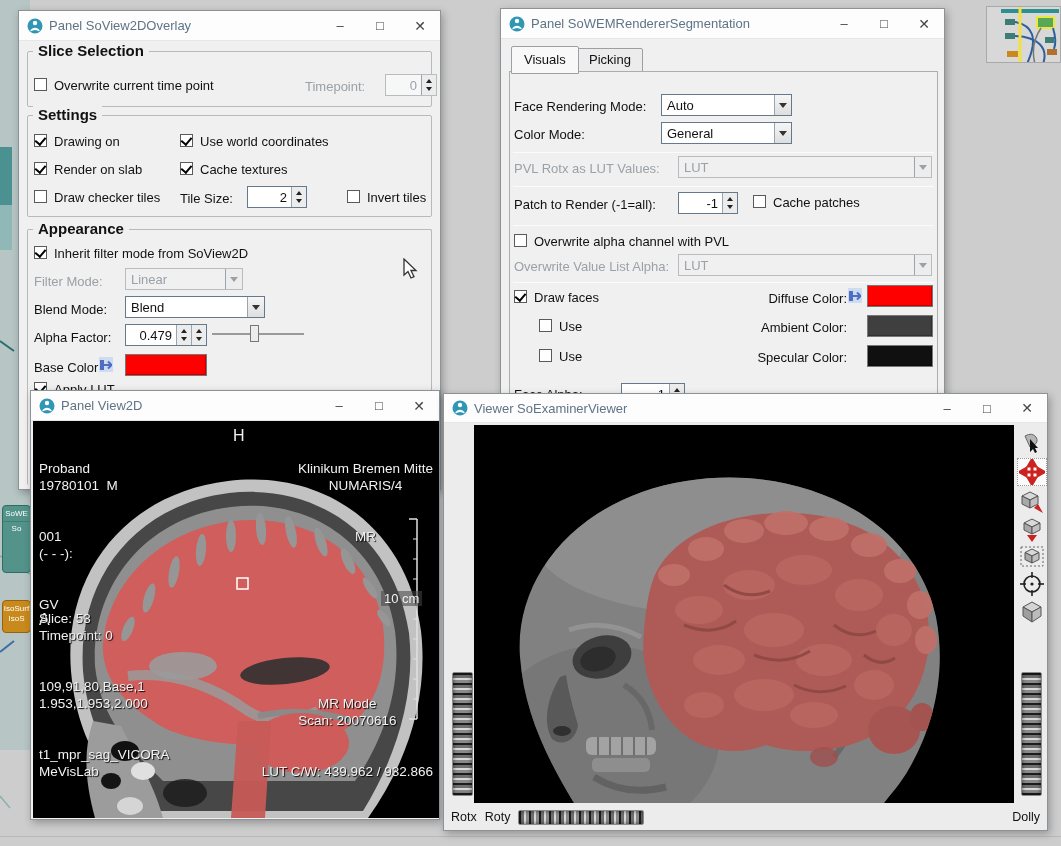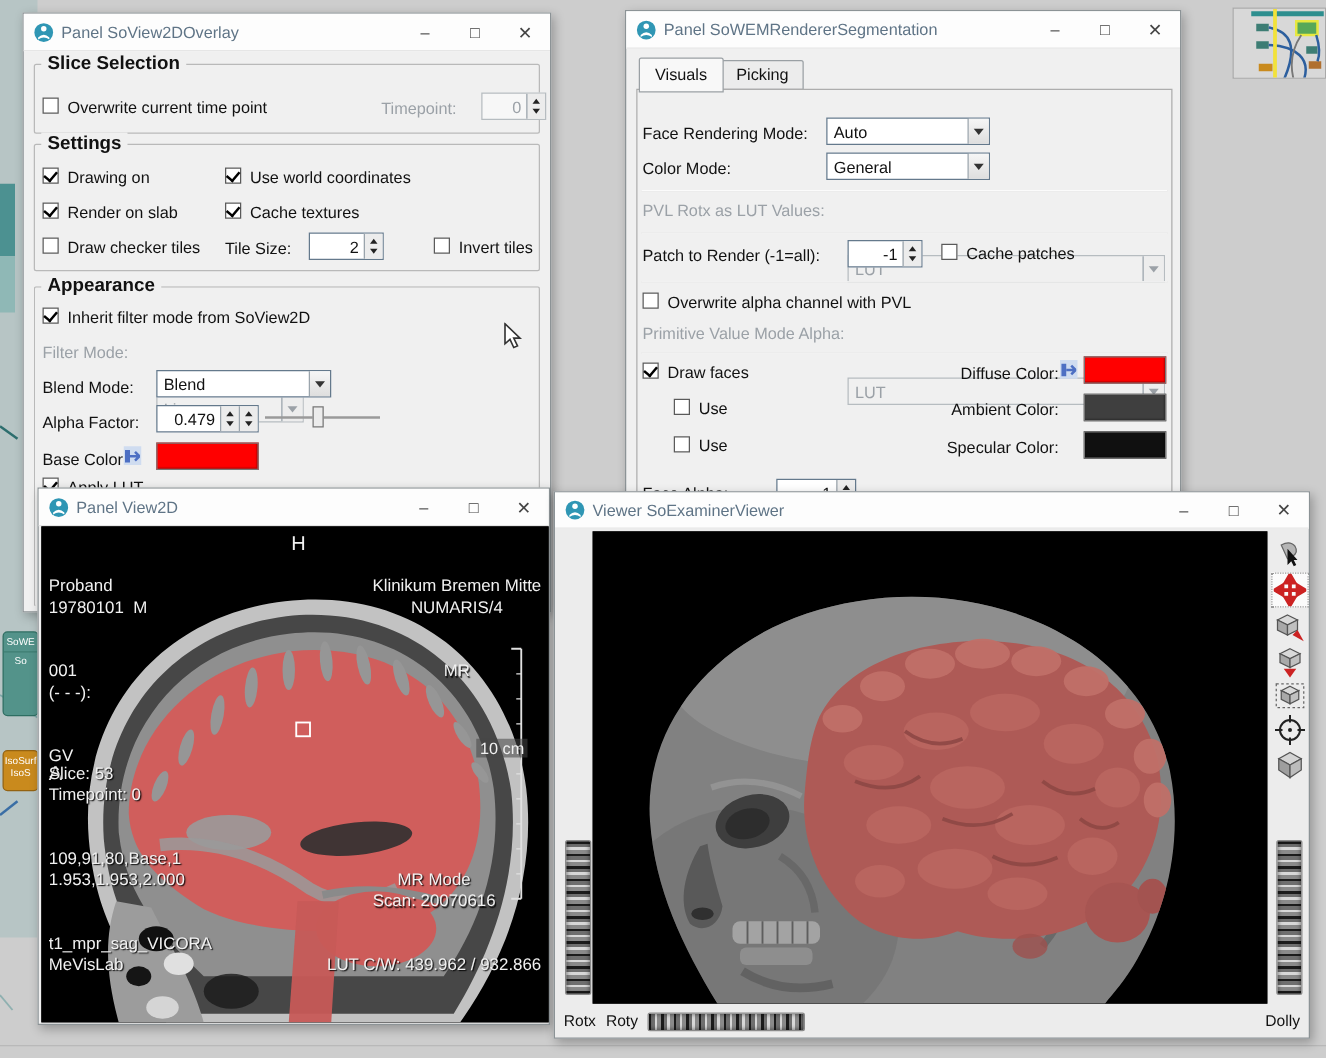--- a/index.html
+++ b/index.html
@@ -31,21 +31,21 @@
   .cb { width:13px; height:13px; background:#fff; border:1px solid #5a5a5a; flex:none; position:relative; }
   .cb.on::after { content:''; position:absolute; left:2px; top:0; width:5px; height:8px; border-right:2px solid #000; border-bottom:2px solid #000; transform:rotate(40deg); }
 
   .lbl { position:absolute; white-space:nowrap; }
   .dis { color:#9ba1a7; }
   .rlab { position:absolute; width:120px; text-align:right; white-space:nowrap; }
 
   .combo { position:absolute; height:22px; background:#fff; border:1px solid #64798c; display:flex; align-items:center; padding-left:5px; }
   .combo .cbtn { margin-left:auto; width:17px; align-self:stretch; border-left:1px solid #9aa4ac; background:linear-gradient(#f6f6f6,#dedede); display:flex; align-items:center; justify-content:center; }
   .tri-dn { width:0; height:0; border:4px solid transparent; border-top:5px solid #333; margin-top:5px; }
-  .combo.off { background:#f0f0f0; color:#9ba1a7; border-color:#b6bcc0;margin-top:48px; }
+  .combo.off { background:#f0f0f0; color:#9ba1a7; border-color:#b6bcc0; }
   .combo.off .cbtn { background:#ededed; }
   .combo.off .tri-dn { border-top-color:#9ba1a7; }
 
   .spin { position:absolute; height:22px; background:#fff; border:1px solid #64798c; display:flex; }
   .spin .sval { flex:1; text-align:right; padding:3px 4px 0 0; }
   .sbtns { width:15px; border-left:1px solid #9aa4ac; display:flex; flex-direction:column; background:#ececec; }
   .sbtns div { flex:1; display:flex; align-items:center; justify-content:center; }
   .tu { width:0;height:0;border:3px solid transparent;border-bottom:4px solid #222;margin-bottom:1px; }
   .td { width:0;height:0;border:3px solid transparent;border-top:4px solid #222;margin-top:1px; }
   .spin.off { color:#9ba1a7; border-color:#b6bcc0; background:#f7f7f7; }
@@ -313,21 +313,21 @@
   <div class="cb-row" style="left:252px;top:186px">
     <span class="cb"></span>
     <span>Cache patches</span>
   </div>
   <div class="sep" style="left:12px;top:216px;width:421px"></div>
 
   <div class="cb-row" style="left:13px;top:225px">
     <span class="cb"></span>
     <span>Overwrite alpha channel with PVL</span>
   </div>
-  <span class="lbl dis" style="left:13px;top:250px">Primitive Value Mode Alpha:</span>
+  <span class="lbl dis" style="left:13px;top:250px">Overwrite Value List Alpha:</span>
   <div class="combo off" style="left:177px;top:245px;width:254px">
     <span>LUT</span>
     <span class="cbtn">
         <span class="tri-dn"></span>
       </span>
   </div>
   <div class="sep" style="left:12px;top:273px;width:421px"></div>
 
   <div class="cb-row" style="left:13px;top:281px">
     <span class="cb on"></span>

